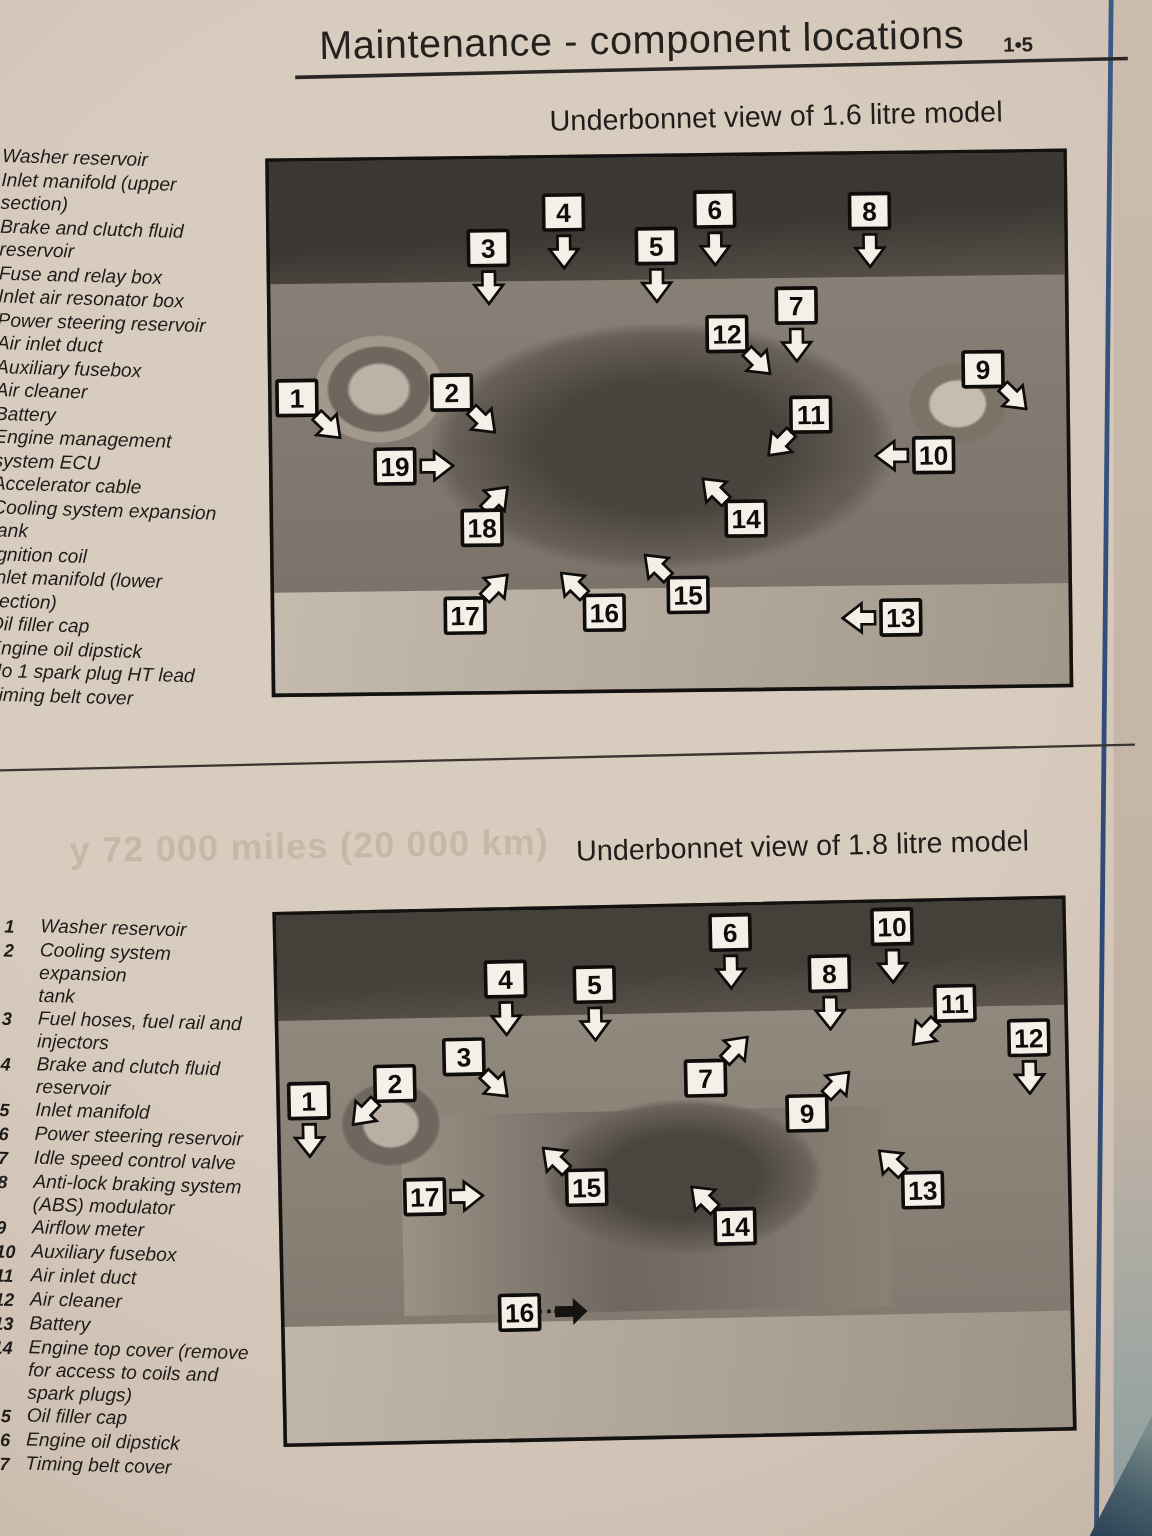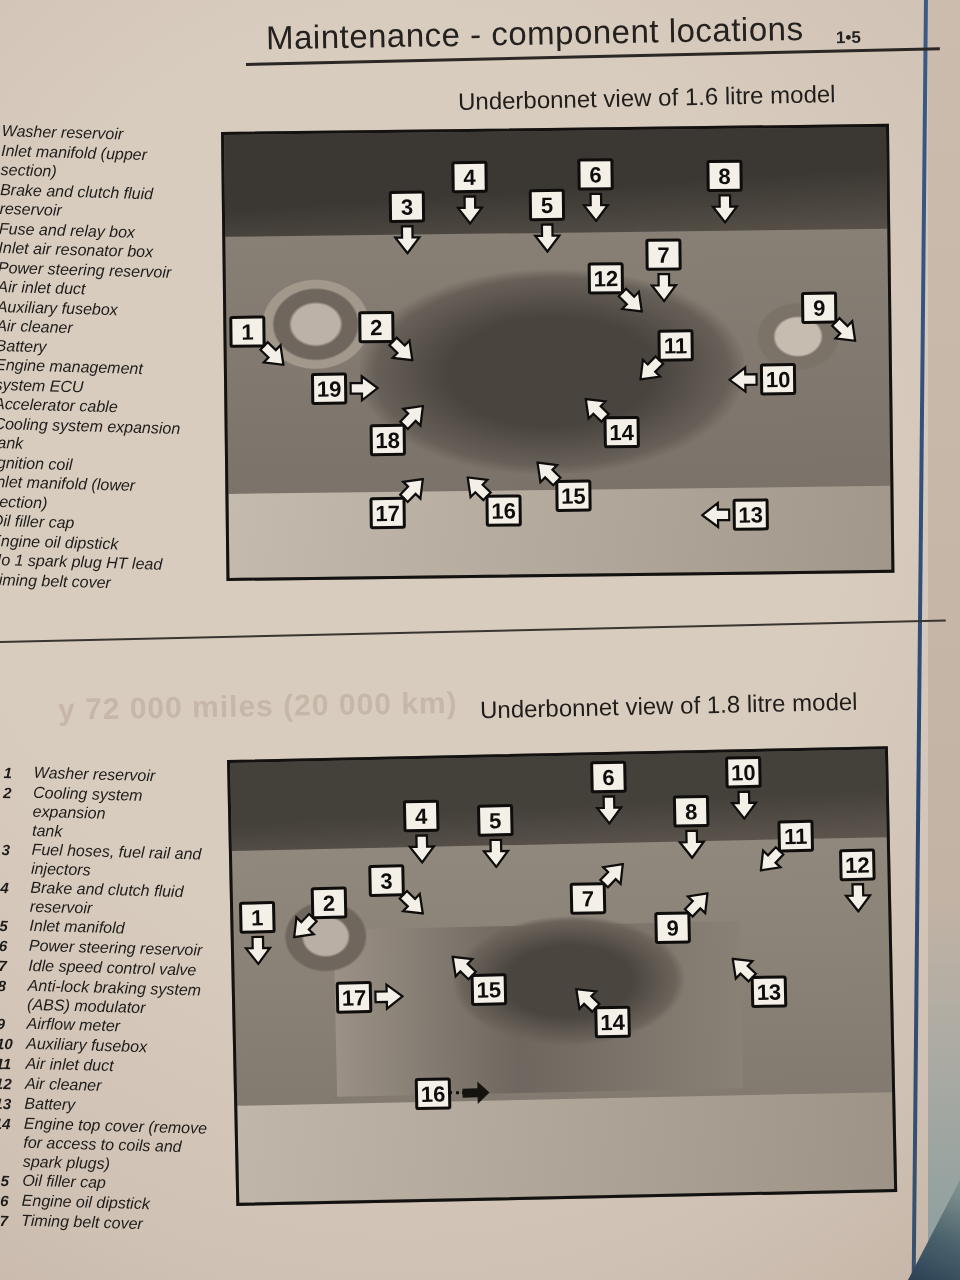--- a/index.html
+++ b/index.html
@@ -210,21 +210,21 @@
           <polygon points="13,2 27,2 27,17 36,17 20,38 4,17 13,17" fill="#f4f0e8" stroke="#0e0d0b" stroke-width="3"></polygon>
         </svg></div>
       <div class="mbox" style="left: 257px; top: 363px;">16</div>
       <div class="marrow" style="left: 234px; top: 340px; transform: rotate(135deg);"><svg viewBox="0 0 40 40" width="30" height="30">
           <polygon points="13,2 27,2 27,17 36,17 20,38 4,17 13,17" fill="#f4f0e8" stroke="#0e0d0b" stroke-width="3"></polygon>
         </svg></div>
       <div class="mbox" style="left: 141px; top: 364px;">17</div>
       <div class="marrow" style="left: 170px; top: 341px; transform: rotate(225deg);"><svg viewBox="0 0 40 40" width="30" height="30">
           <polygon points="13,2 27,2 27,17 36,17 20,38 4,17 13,17" fill="#f4f0e8" stroke="#0e0d0b" stroke-width="3"></polygon>
         </svg></div>
-      <div class="mbox" style="left: 142px; top: 291px;">18</div>
+      <div class="mbox" style="left: 156px; top: 291px;">18</div>
       <div class="marrow" style="left: 171px; top: 268px; transform: rotate(225deg);"><svg viewBox="0 0 40 40" width="30" height="30">
           <polygon points="13,2 27,2 27,17 36,17 20,38 4,17 13,17" fill="#f4f0e8" stroke="#0e0d0b" stroke-width="3"></polygon>
         </svg></div>
       <div class="mbox" style="left: 84px; top: 239px;">19</div>
       <div class="marrow" style="left: 122px; top: 240px; transform: rotate(270deg);"><svg viewBox="0 0 40 40" width="30" height="30">
           <polygon points="13,2 27,2 27,17 36,17 20,38 4,17 13,17" fill="#f4f0e8" stroke="#0e0d0b" stroke-width="3"></polygon>
         </svg></div>
     </div>
 
   <div class="divider"></div>

